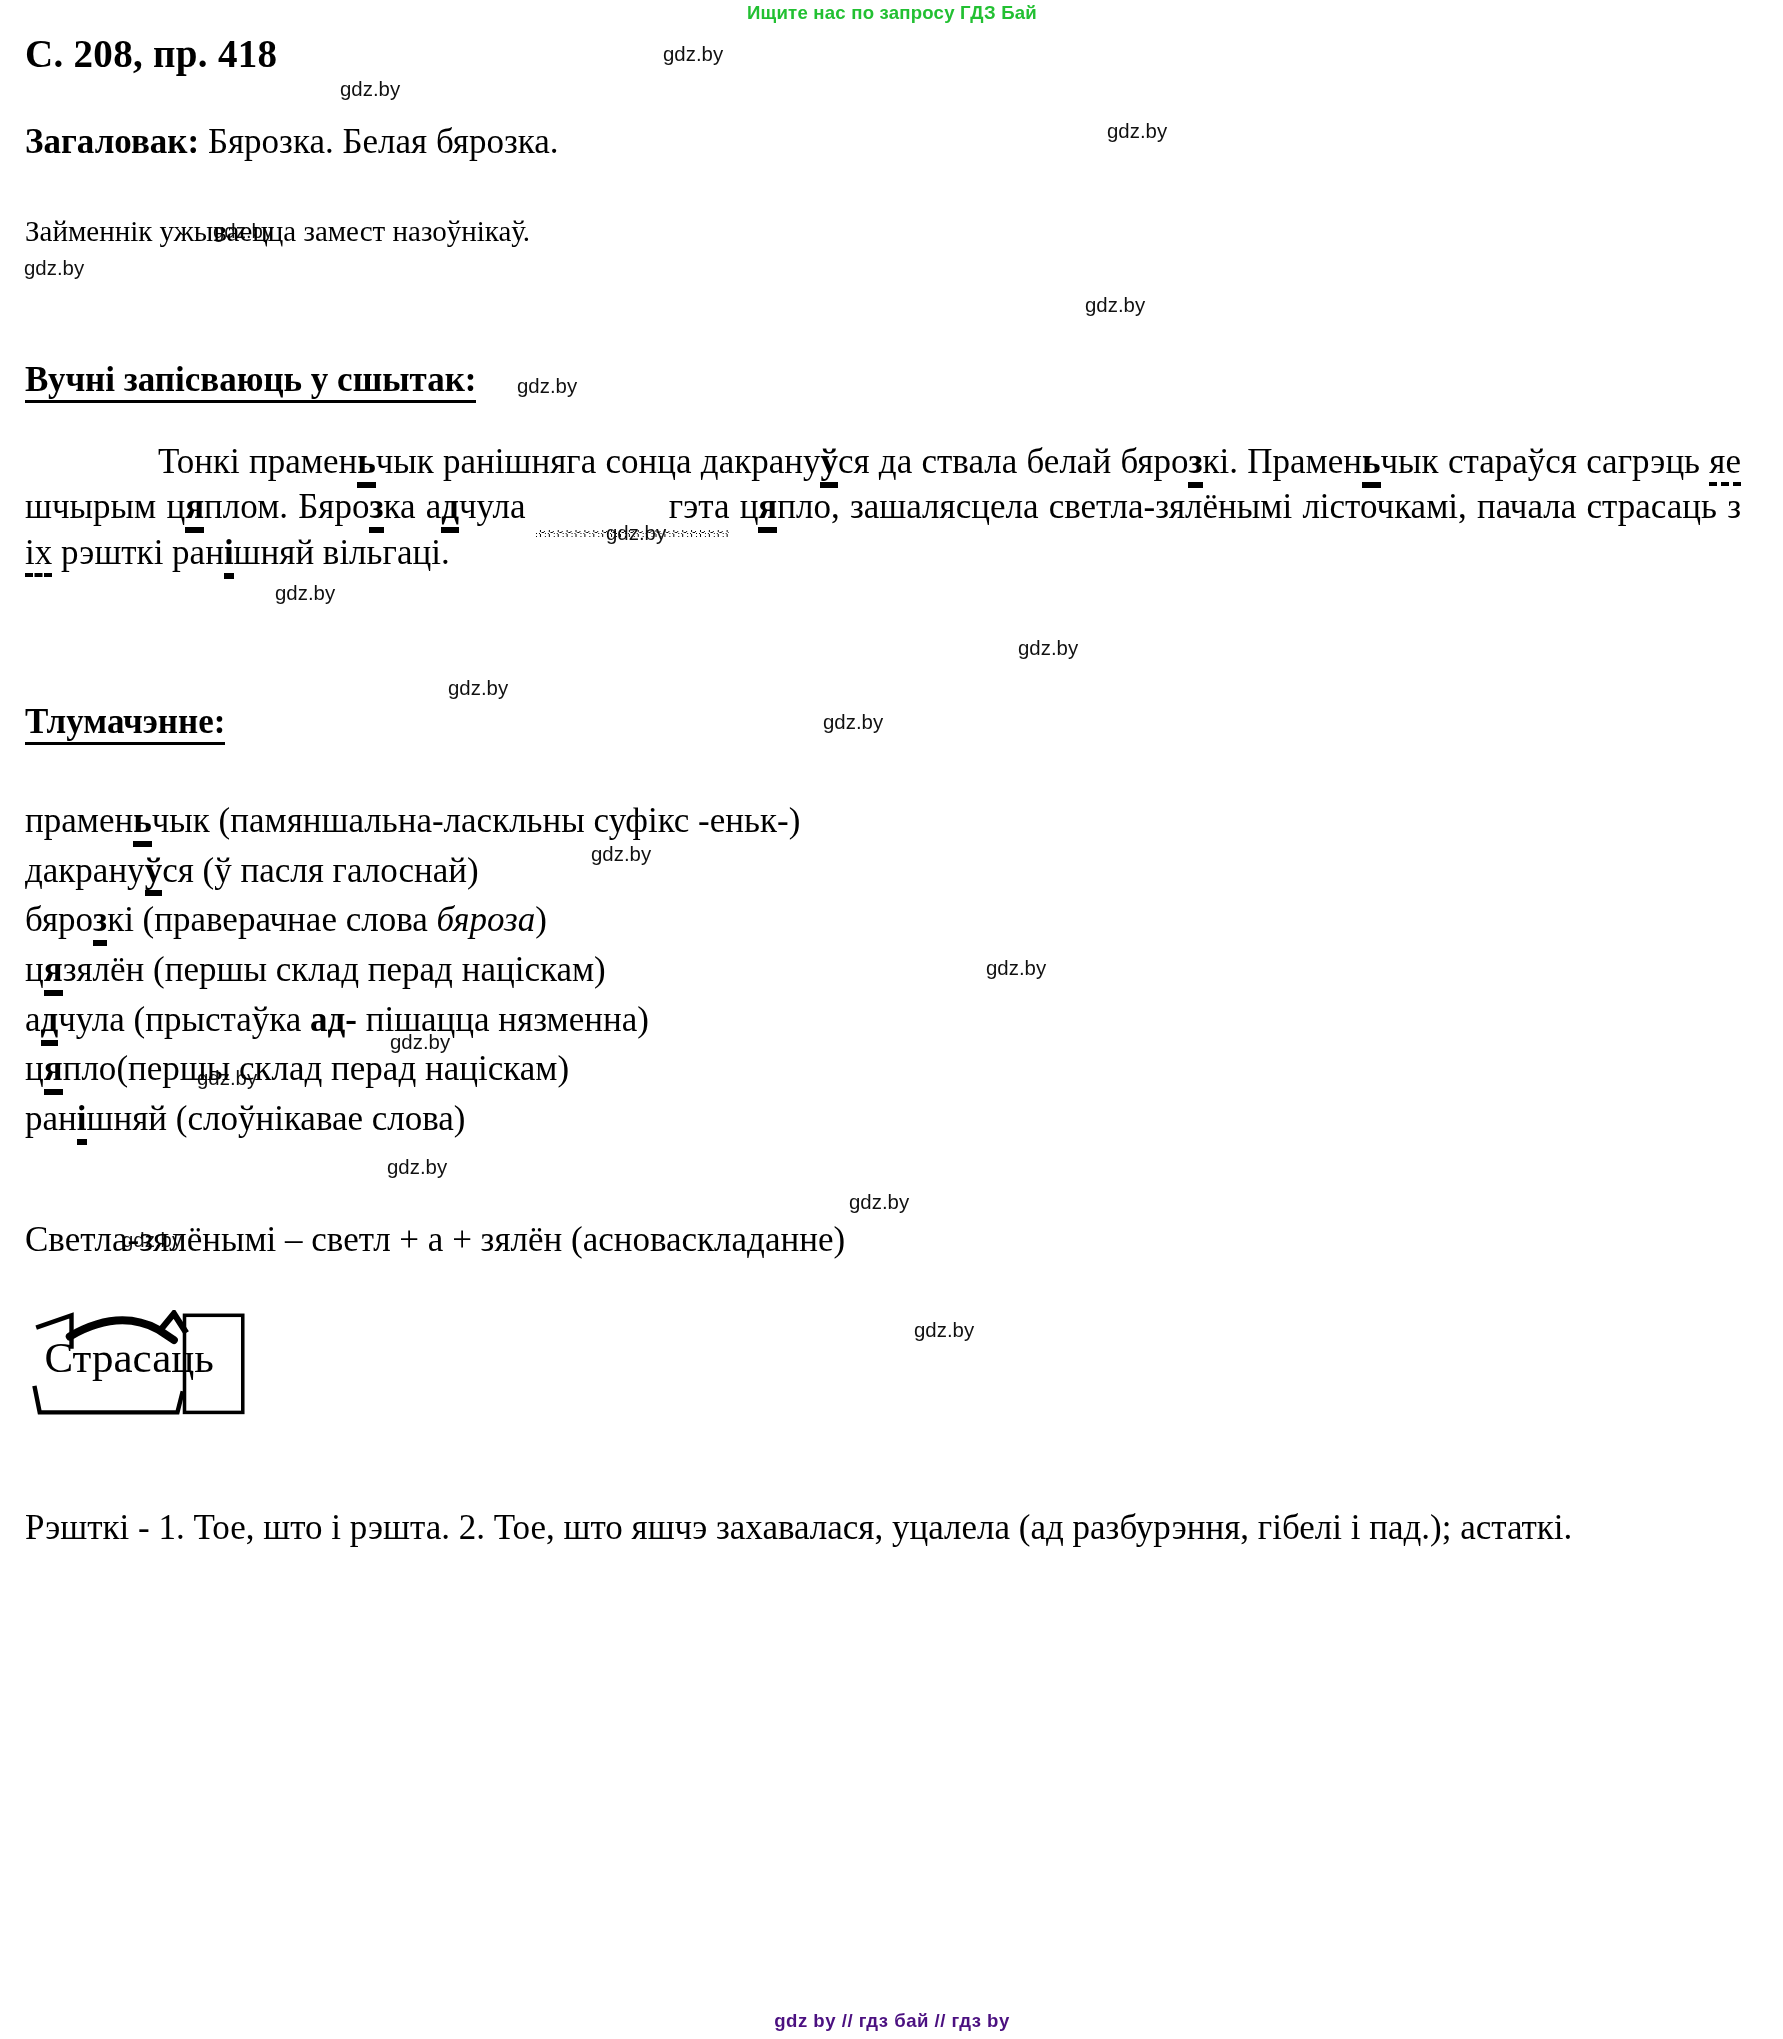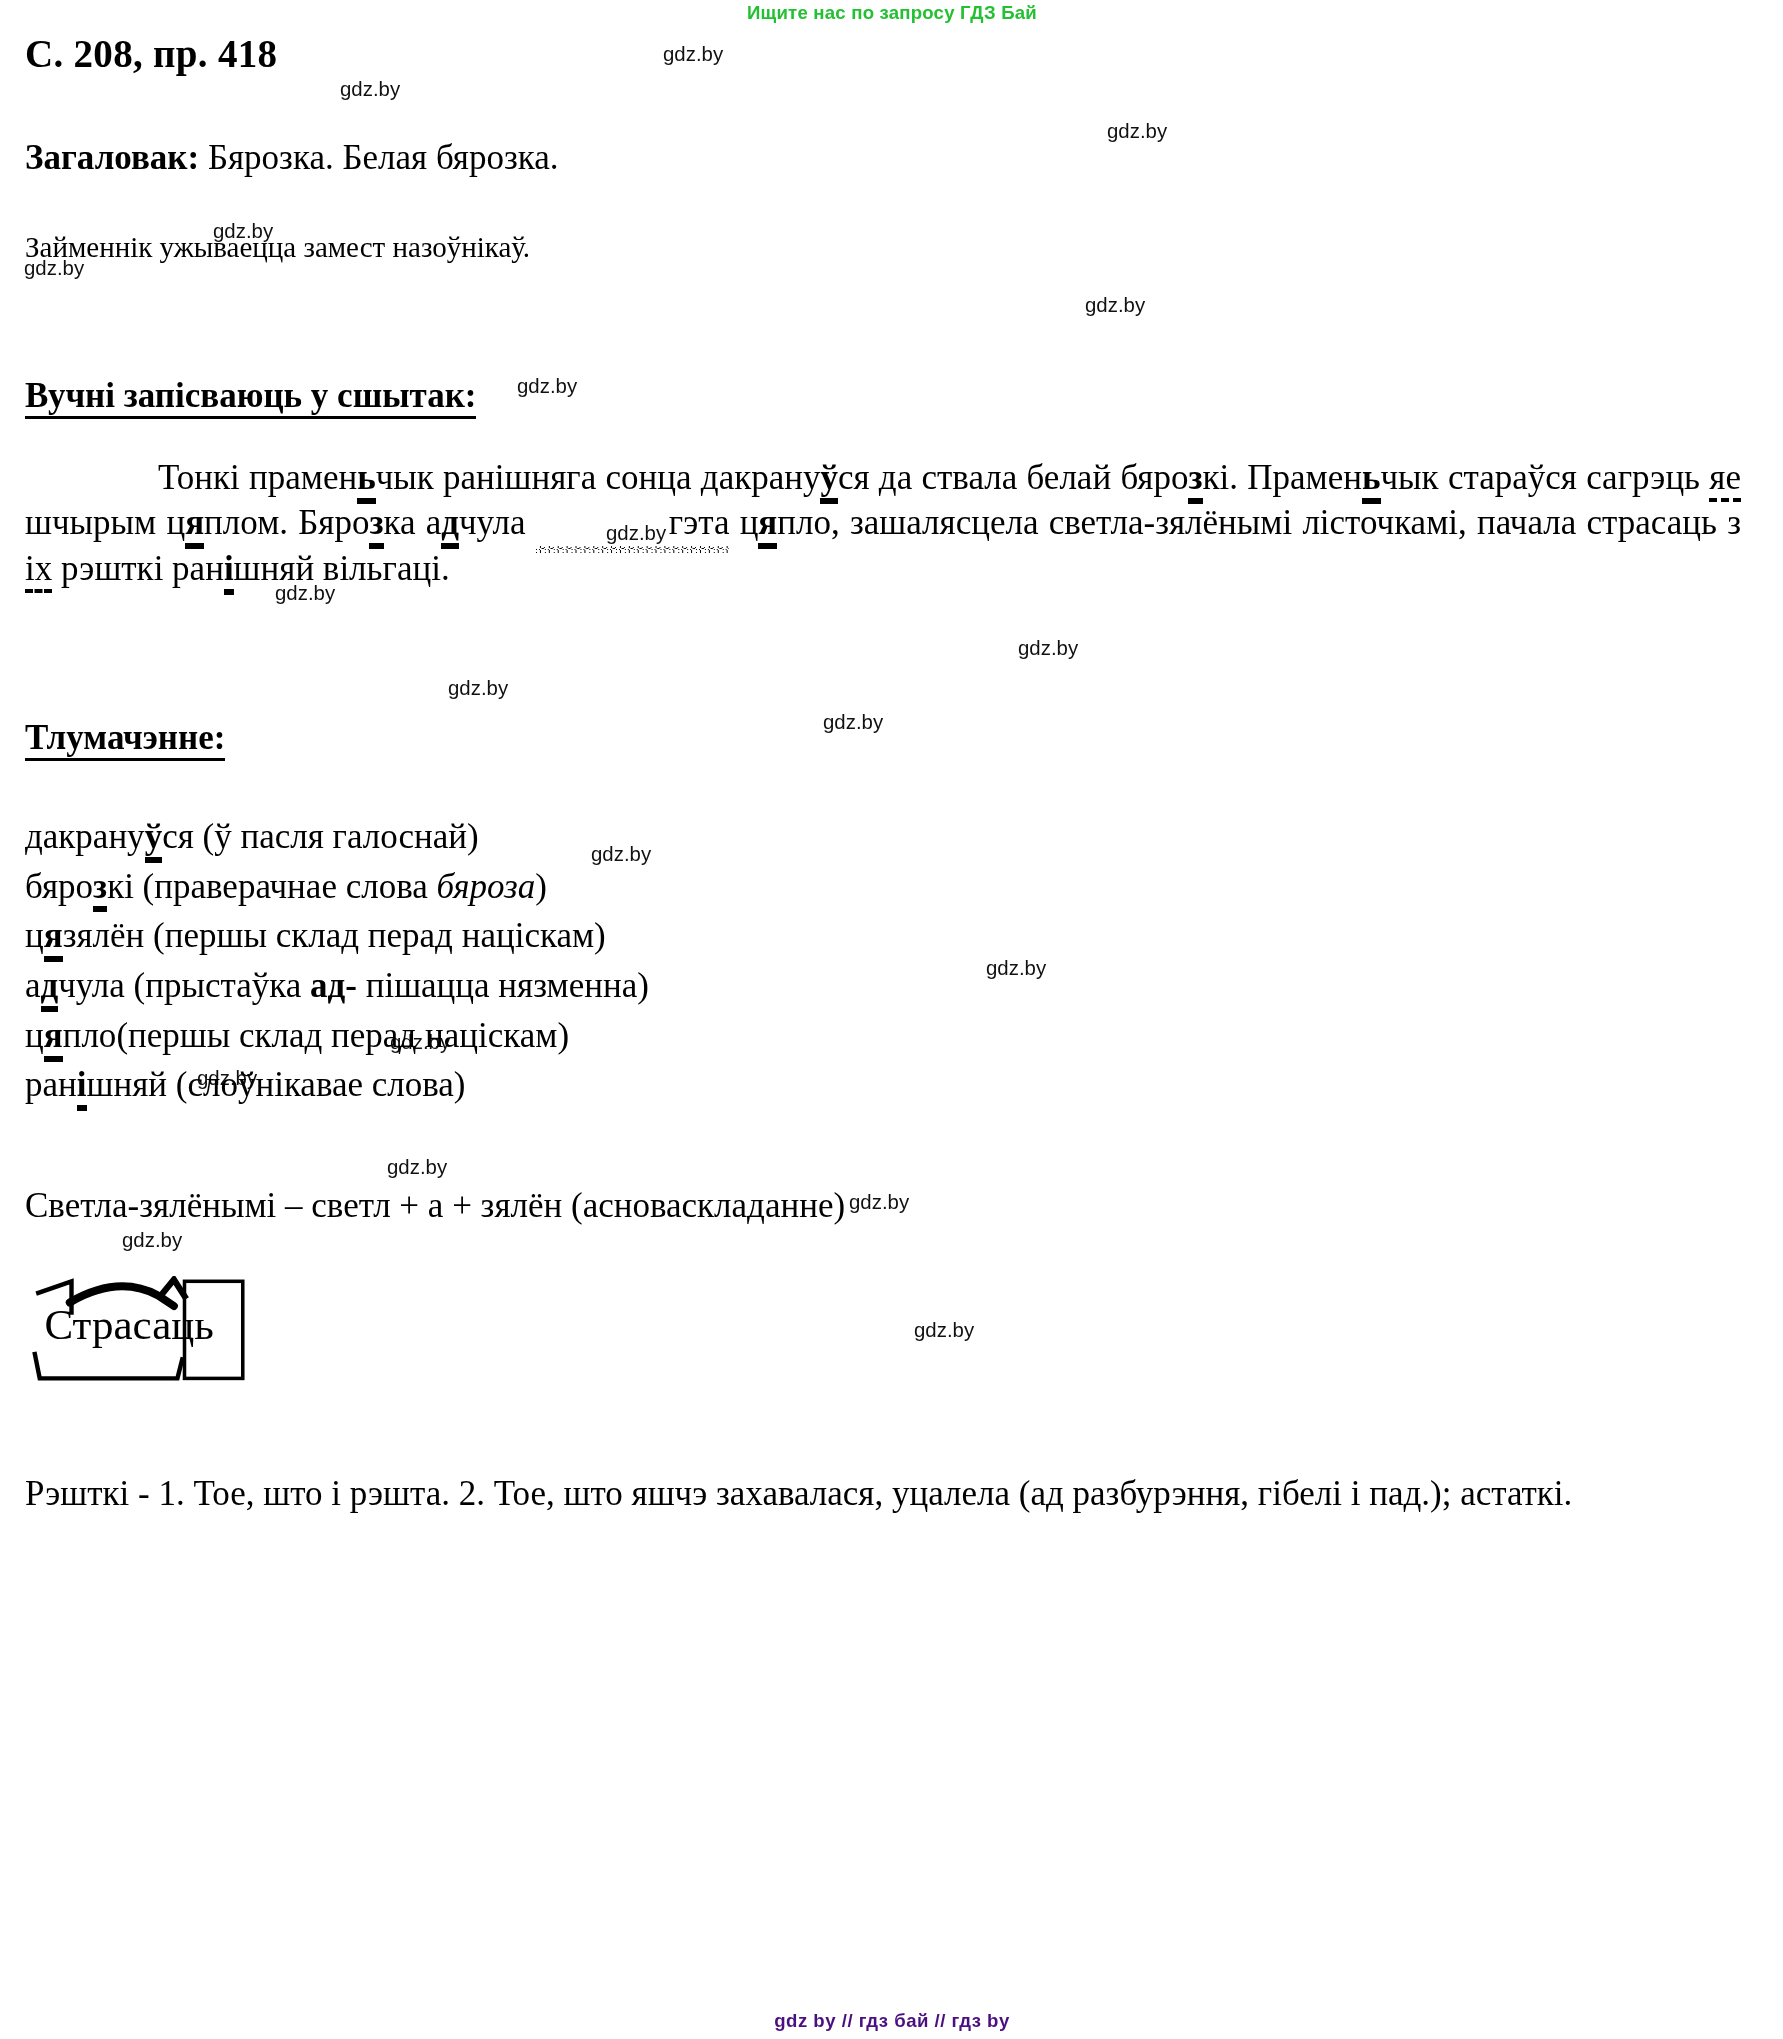--- a/index.html
+++ b/index.html
@@ -75,21 +75,21 @@
     font-weight: bold;
     font-size: 39px;
     line-height: 1.0;
     margin: 34px 0 0 0;
     letter-spacing: 0.3px;
   }
 
   .headline-row {
     font-size: 35px;
     line-height: 1.0;
-    margin: 67px 0 0 0;
+    margin: 51px 0 0 0;
   }
   .headline-row b { font-weight: bold; }
 
   .pronoun-note {
     font-size: 29px;
     line-height: 1.0;
     margin: 58px 0 0 0;
   }
 
   .section-heading {
@@ -234,20 +234,23 @@
     <div class="body-paragraph">
       Тонкі прамен<span class="u-solid">ь</span>чык ранішняга сонца дакрану<span class="u-solid">ў</span>ся да ствала белай бяро<span class="u-solid">з</span>кі. Прамен<span class="u-solid">ь</span>чык стараўся сагрэць <span class="u-dash">яе</span> шчырым ц<span class="u-solid">я</span>плом. Бяро<span class="u-solid">з</span>ка а<span class="u-solid">д</span>чула <span class="u-wave">гэта</span> ц<span class="u-solid">я</span>пло, зашалясцела светла-зялёнымі лісточкамі, пачала страсаць з <span class="u-dash">іх</span> рэшткі ран<span class="u-solid">і</span>шняй вільгаці.
     </div>
 
     <div style="margin:0;padding:0;">
       <div class="section-heading second">Тлумачэнне:</div>
     </div>
 
     <div class="gloss-list">
 
+      <div class="gloss-item">
+        <span>прамен</span><span class="u-solid">ь</span><span>чык</span><span> (памяншальна-ласкльны суфікс -еньк-)</span>
+      </div>
 
       <div class="gloss-item">
         <span>дакрану</span><span class="u-solid">ў</span><span>ся</span><span> (ў пасля галоснай)</span>
       </div>
 
       <div class="gloss-item">
         <span>бяро</span><span class="u-solid">з</span><span>кі</span><span> (праверачнае слова </span><em>бяроза</em><span>)</span>
       </div>
 
       <div class="gloss-item">

